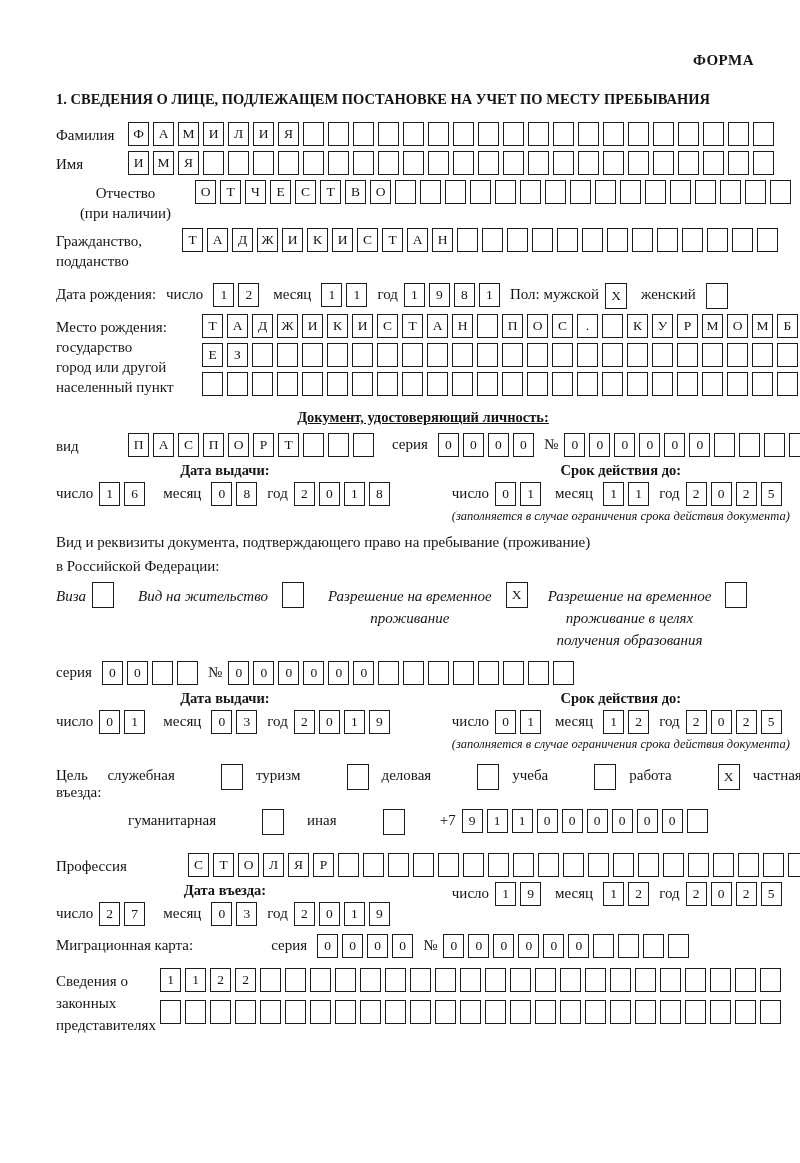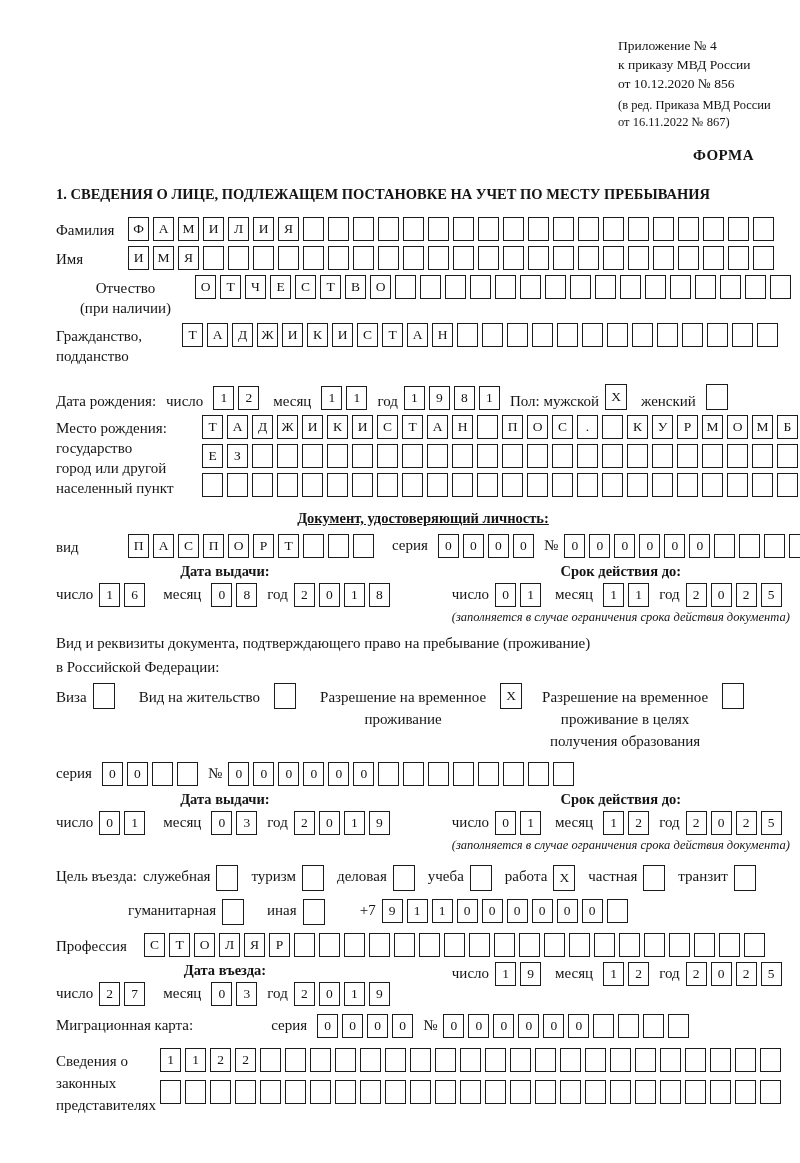--- a/index.html
+++ b/index.html
@@ -49,45 +49,38 @@
   .dates-pair { display:flex; margin-top:8px; }
   .dates-col { }
   .dates-col.right { margin-left:58px; }
   .dates-title { text-align:center; font-weight:bold; font-size:14.5px; margin-bottom:3px; }
   .dates-fields { display:flex; align-items:flex-start; white-space:nowrap; }
   .small-note { font-size:12.5px; margin-top:3px; white-space:nowrap;font-style:italic; }
 
   .intro-line { line-height:24px; }
   .perm-row { display:flex; align-items:flex-start; margin-top:4px; }
   .perm-item { display:flex; align-items:flex-start; }
-  .perm-label { line-height:22px; padding-top:3px; }
+  .perm-label { line-height:22px; padding-top:3px;font-style:italic; }
   .perm-label.center { text-align:center; } .gap20 { margin-left:20px; } .gap16 { margin-left:16px; }
 
   .purpose-row { display:flex; align-items:flex-start; margin-top:12px; }
-  .purpose-item { display:flex; align-items:flex-start; margin-right:9px; }
+  .purpose-item { display:flex; align-items:flex-start; margin-right:9px;gap:40px; }
   .purpose-item .inline-lbl { margin-right:6px; }
 
   .reps { display:flex; margin-top:10px; }
   .reps-labels { width:104px; flex:0 0 auto; line-height:22px; padding-top:2px; }
   .reps-rows .cells { display:flex; }
   .reps-rows .r1 { margin-bottom:8px; }
   .reps-rows .r2 { margin-bottom:12px; }
 </style>
 </head>
 <body>
 
 <div class="page">
 
-  <div class="annex">
-    <div>Приложение № 4</div>
-    <div>к приказу МВД России</div>
-    <div>от 10.12.2020 № 856</div>
-    <div class="annex-note first">(в ред. Приказа МВД России</div>
-    <div class="annex-note">от 16.11.2022 № 867)</div>
-  </div>
 
   <div class="forma">ФОРМА</div>
 
 
   <div class="sec-heading">1. СВЕДЕНИЯ О ЛИЦЕ, ПОДЛЕЖАЩЕМ ПОСТАНОВКЕ НА УЧЕТ ПО МЕСТУ ПРЕБЫВАНИЯ</div>
 
   <div class="frow">
     <span class="lbl w70">Фамилия</span>
     <span class="cells">
         <span class="cell">Ф</span>
@@ -210,21 +203,21 @@
         <span class="cell"></span>
         <span class="cell"></span>
         <span class="cell"></span>
         <span class="cell"></span>
         <span class="cell"></span>
         <span class="cell"></span>
         <span class="cell"></span>
       </span>
   </div>
 
-  <div class="frow" style="margin-top:18px;align-items:flex-end;">
+  <div class="frow" style="margin-top:12px;">
     <span class="inline-lbl">Дата рождения:</span>
     <span class="inline-lbl ml10 mr10">число</span>
     <span class="cells">
         <span class="cell">1</span>
         <span class="cell">2</span>
       </span>
     <span class="inline-lbl ml10 mr10">месяц</span>
     <span class="cells">
         <span class="cell">1</span>
         <span class="cell">1</span>
@@ -600,21 +593,21 @@
         <span class="cell">0</span>
         <span class="cell">0</span>
         <span class="cell">0</span>
         <span class="cell">0</span>
         <span class="cell">0</span>
         <span class="cell">0</span>
         <span class="cell"></span>
       </span>
   </div>
 
-  <div class="frow" style="margin-top:8px;">
+  <div class="frow" style="margin-top:18px;gap:44px;">
     <span class="lbl w86">Профессия</span>
     <span class="cells">
         <span class="cell">С</span>
         <span class="cell">Т</span>
         <span class="cell">О</span>
         <span class="cell">Л</span>
         <span class="cell">Я</span>
         <span class="cell">Р</span>
         <span class="cell"></span>
         <span class="cell"></span>

